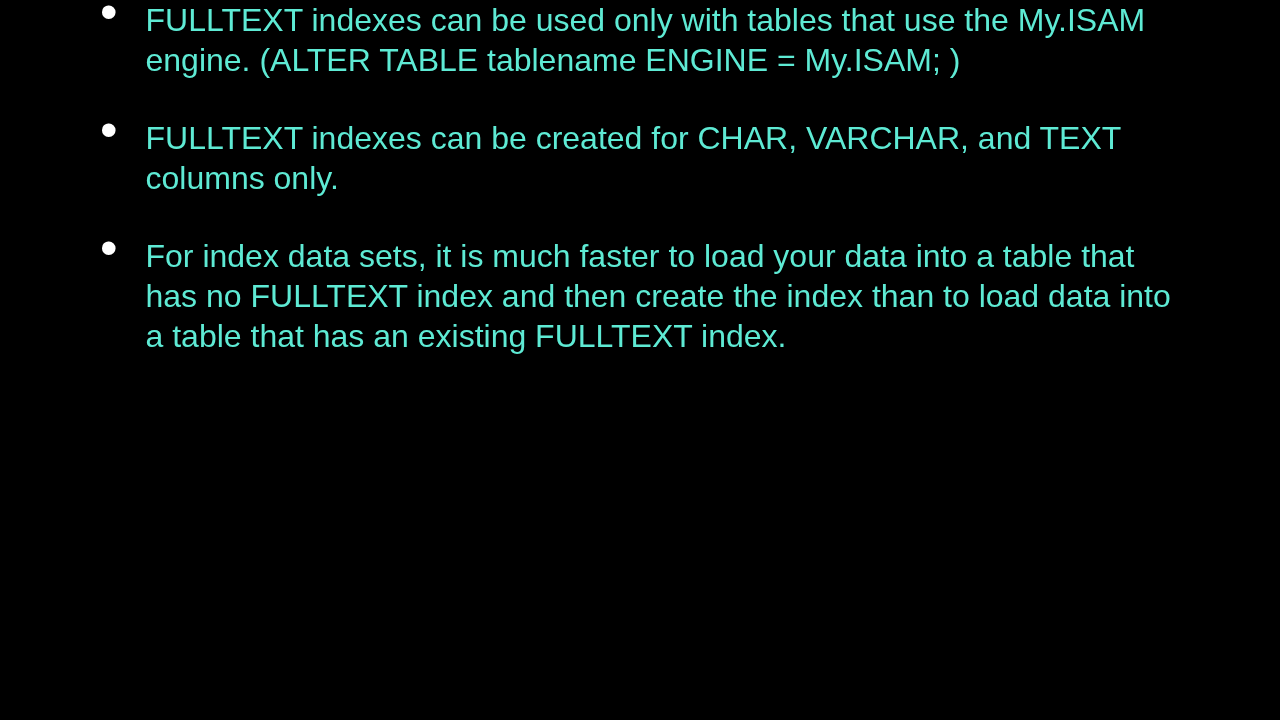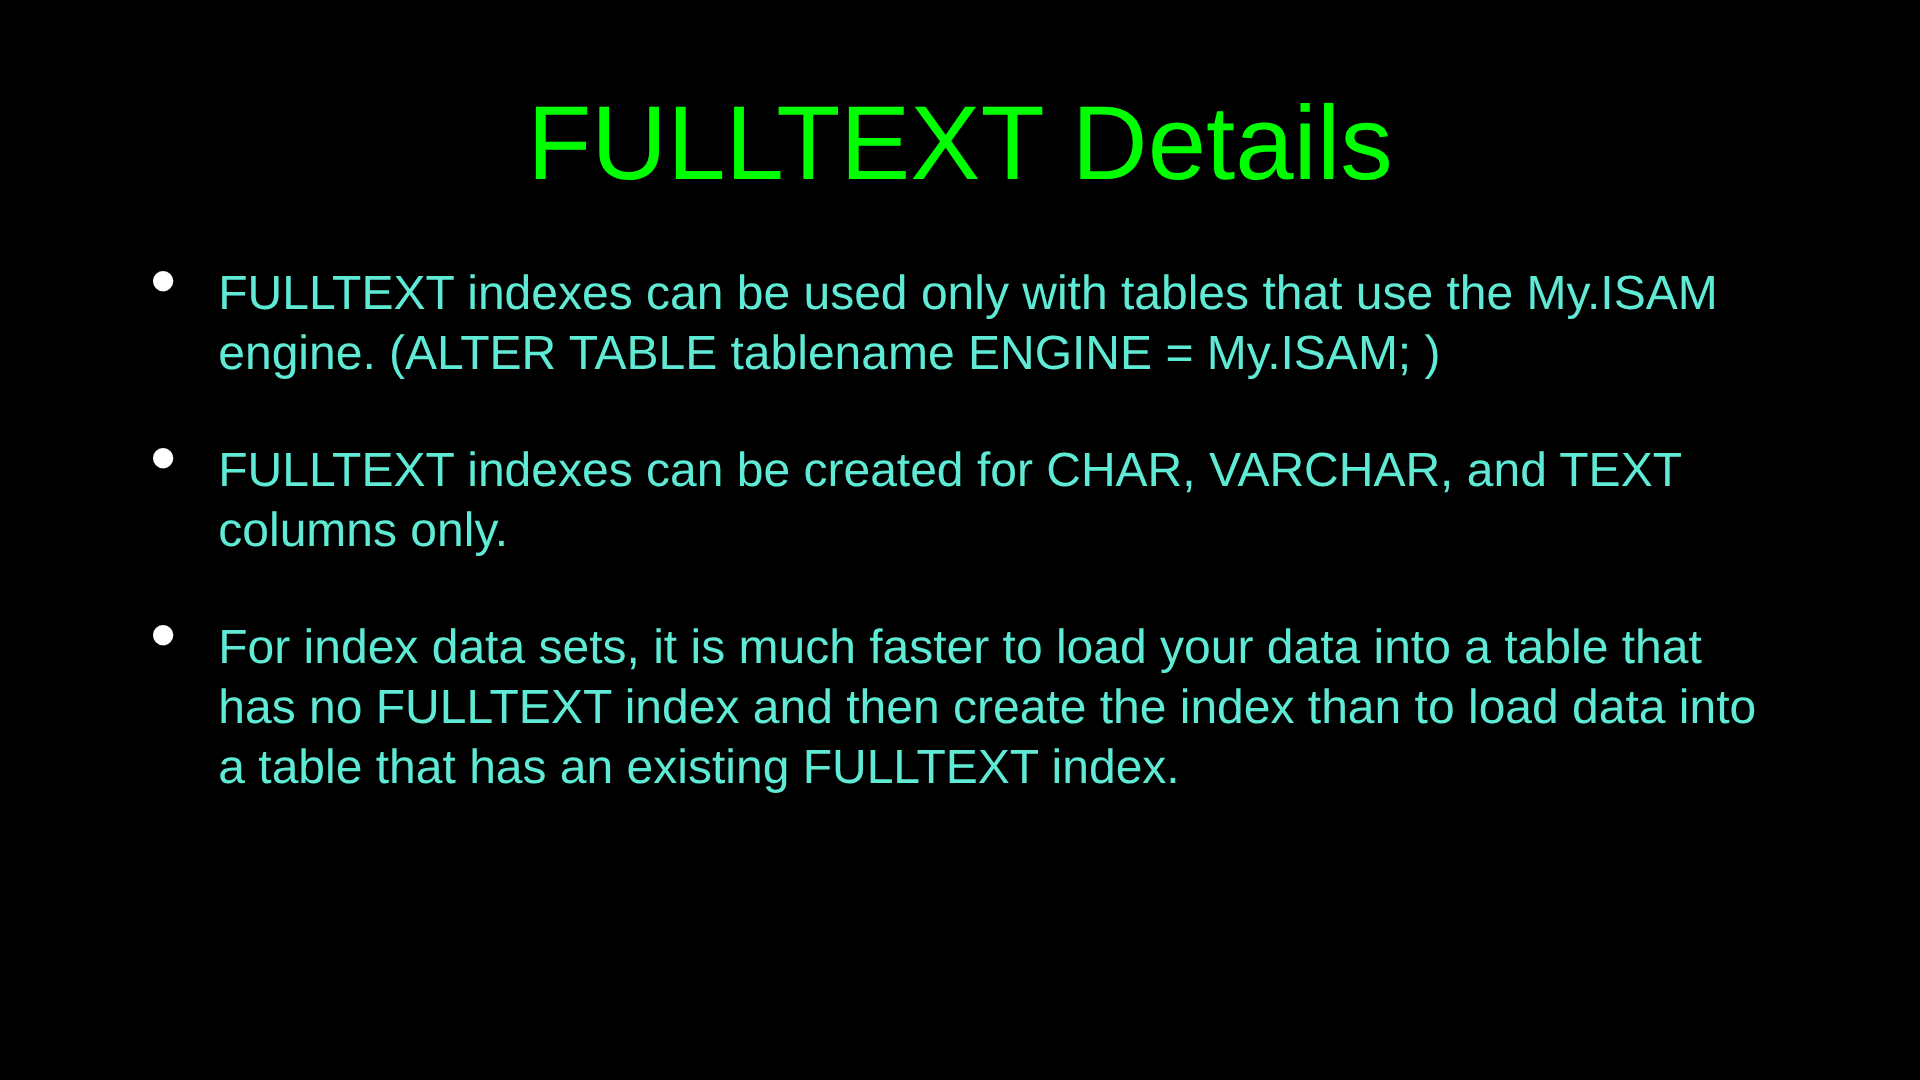--- a/index.html
+++ b/index.html
@@ -47,21 +47,20 @@
       color: #5eead4;
       font-size: 32px;
       line-height: 1.25;
       font-weight: normal;
     }
   </style>
 </head>
 <body>
 
 <div class="slide">
-  <h1 class="title">FULLTEXT Details</h1>
   <ul class="bullet-list">
     <li class="bullet-item">
       <span class="bullet-dot">•</span>
       <span class="bullet-text">FULLTEXT indexes can be used only with tables that use the My.ISAM engine. (ALTER TABLE tablename ENGINE = My.ISAM; )</span>
     </li>
     <li class="bullet-item">
       <span class="bullet-dot">•</span>
       <span class="bullet-text">FULLTEXT indexes can be created for CHAR, VARCHAR, and TEXT columns only.</span>
     </li>
     <li class="bullet-item">

